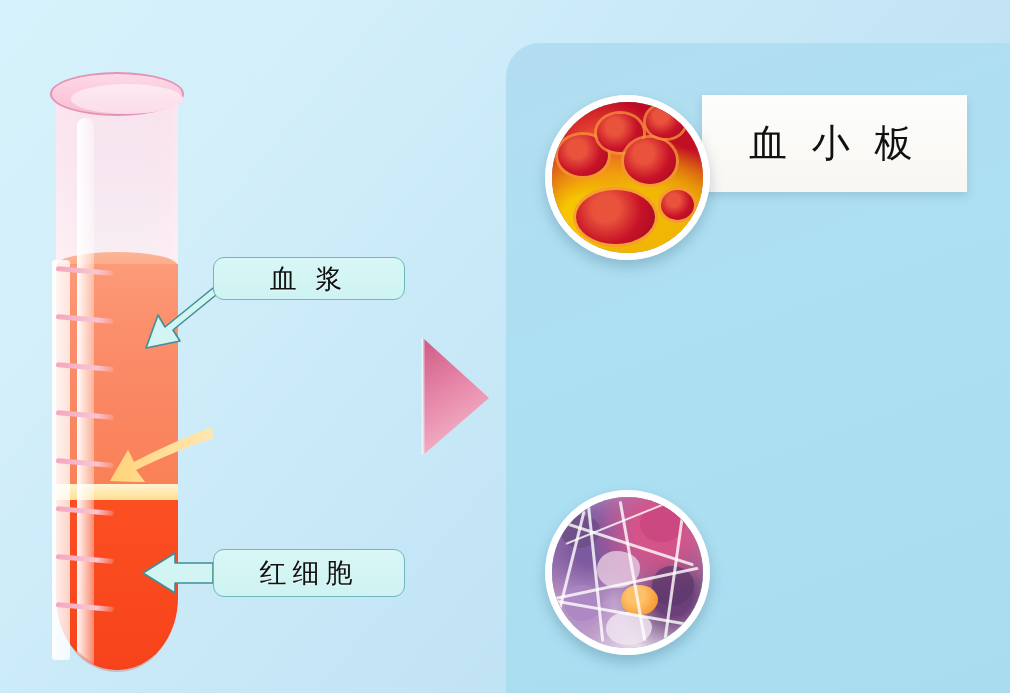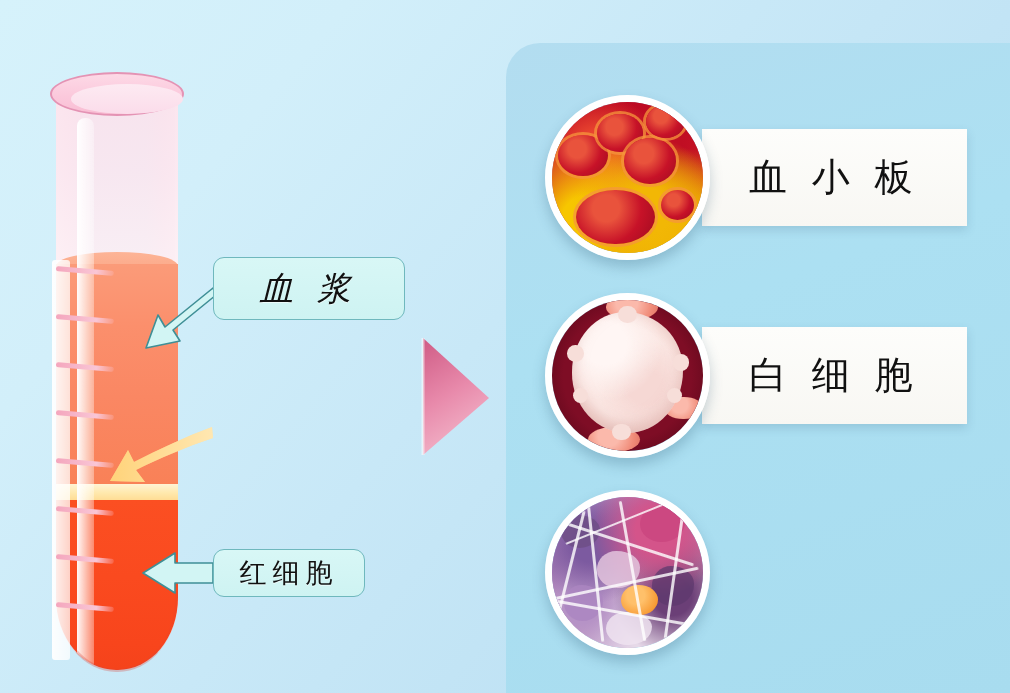--- a/index.html
+++ b/index.html
@@ -114,40 +114,40 @@
     position:absolute;
     background:linear-gradient(180deg,#d8f7f6 0%,#cef3f2 100%);
     border:1.6px solid #6fb8bd;
     border-radius:11px;
     display:flex;align-items:center;justify-content:center;
     color:#111;
     letter-spacing:.22em;
     text-shadow:0 1px 0 rgba(255,255,255,.6);
     box-sizing:border-box;
   }
-  #callout-plasma{left:213px;top:257px;width:192px;height:63px;font-size:34px;font-style:italic;}
-  #callout-rbc{left:213px;top:549px;width:152px;height:48px;font-size:27px;}
+  #callout-plasma{left:213px;top:257px;width:192px;height:43px;font-size:27px;}
+  #callout-rbc{left:213px;top:549px;width:192px;height:48px;font-size:27px;}
 
   
   .overlay{position:absolute;left:0;top:0;width:1010px;height:693px;pointer-events:none;}
 
   
   #prp-badge{
     position:absolute;left:212px;top:380px;width:180px;height:90px;
     border-radius:17px;
     background:linear-gradient(135deg,#eea3bf 0%,#e892b3 35%,#dd7fa3 75%,#d4739a 100%);
     box-shadow:0 5px 10px rgba(120,60,90,.18);
     display:flex;align-items:center;justify-content:center;
     color:#fff;font-size:55px;font-weight:bold;letter-spacing:.16em;
     font-family:"Liberation Sans","DejaVu Sans",sans-serif;
     text-shadow:0 2px 3px rgba(150,70,105,.35);
   }
 
   
-  .row{position:absolute;display:flex;align-items:center;font-family:Liberation Serif, serif;}
+  .row{position:absolute;display:flex;align-items:flex-start;font-family:Liberation Serif, serif;}
   #row-0{left:545px;top:95px;}
   #row-1{left:545px;top:293px;}
   #row-2{left:545px;top:490px;}
 
   .circle{
     position:relative;width:165px;height:165px;border-radius:50%;
     border:7px solid #ffffff;box-sizing:border-box;
     overflow:hidden;flex:none;
     box-shadow:0 7px 13px rgba(40,80,110,.26);
     z-index:2;
@@ -308,39 +308,20 @@
         <div class="cell rbc-disc" style="left:16%;top:58%;width:52%;height:36%"></div>
         <div class="cell rbc-disc" style="left:72%;top:58%;width:22%;height:20%"></div>
         <div class="cell rbc-disc" style="left:62%;top:2%;width:26%;height:22%"></div>
       </div>
     </div>
     <div class="label-card">
       <span>血 小 板</span>
     </div>
   </div>
 
-  <div class="row" id="row-1">
-    <div class="circle">
-      <div class="art art-wbc">
-        <div class="wbc-rbc" style="left:36%;top:-4%;width:34%;height:17%"></div>
-        <div class="wbc-rbc" style="left:24%;top:84%;width:34%;height:17%"></div>
-        <div class="wbc-rbc" style="left:74%;top:64%;width:26%;height:15%"></div>
-        <div class="wbc-body"></div>
-        <div class="wbc-bump" style="left:10%;top:30%;width:11%;height:11%"></div>
-        <div class="wbc-bump" style="left:14%;top:58%;width:10%;height:10%"></div>
-        <div class="wbc-bump" style="left:80%;top:36%;width:11%;height:11%"></div>
-        <div class="wbc-bump" style="left:76%;top:58%;width:10%;height:10%"></div>
-        <div class="wbc-bump" style="left:44%;top:4%;width:12%;height:11%"></div>
-        <div class="wbc-bump" style="left:40%;top:82%;width:12%;height:11%"></div>
-      </div>
-    </div>
-    <div class="label-card">
-      <span>白 细 胞</span>
-    </div>
-  </div>
 
   <div class="row" id="row-2">
     <div class="circle">
       <div class="art art-fibrin">
         <div class="fib-blob" style="left:6%;top:12%;width:26%;height:22%;background:#6f4f86;opacity:.85"></div>
         <div class="fib-blob" style="left:58%;top:6%;width:30%;height:24%;background:#c9457e;opacity:.8"></div>
         <div class="fib-blob" style="left:30%;top:36%;width:28%;height:24%;background:#e3c4dd;opacity:.85"></div>
         <div class="fib-blob" style="left:66%;top:46%;width:28%;height:26%;background:#5e3a6d;opacity:.75"></div>
         <div class="fib-blob" style="left:8%;top:58%;width:26%;height:24%;background:#ab86c0;opacity:.8"></div>
         <div class="fib-blob" style="left:36%;top:76%;width:30%;height:22%;background:#efe3f0;opacity:.85"></div>

